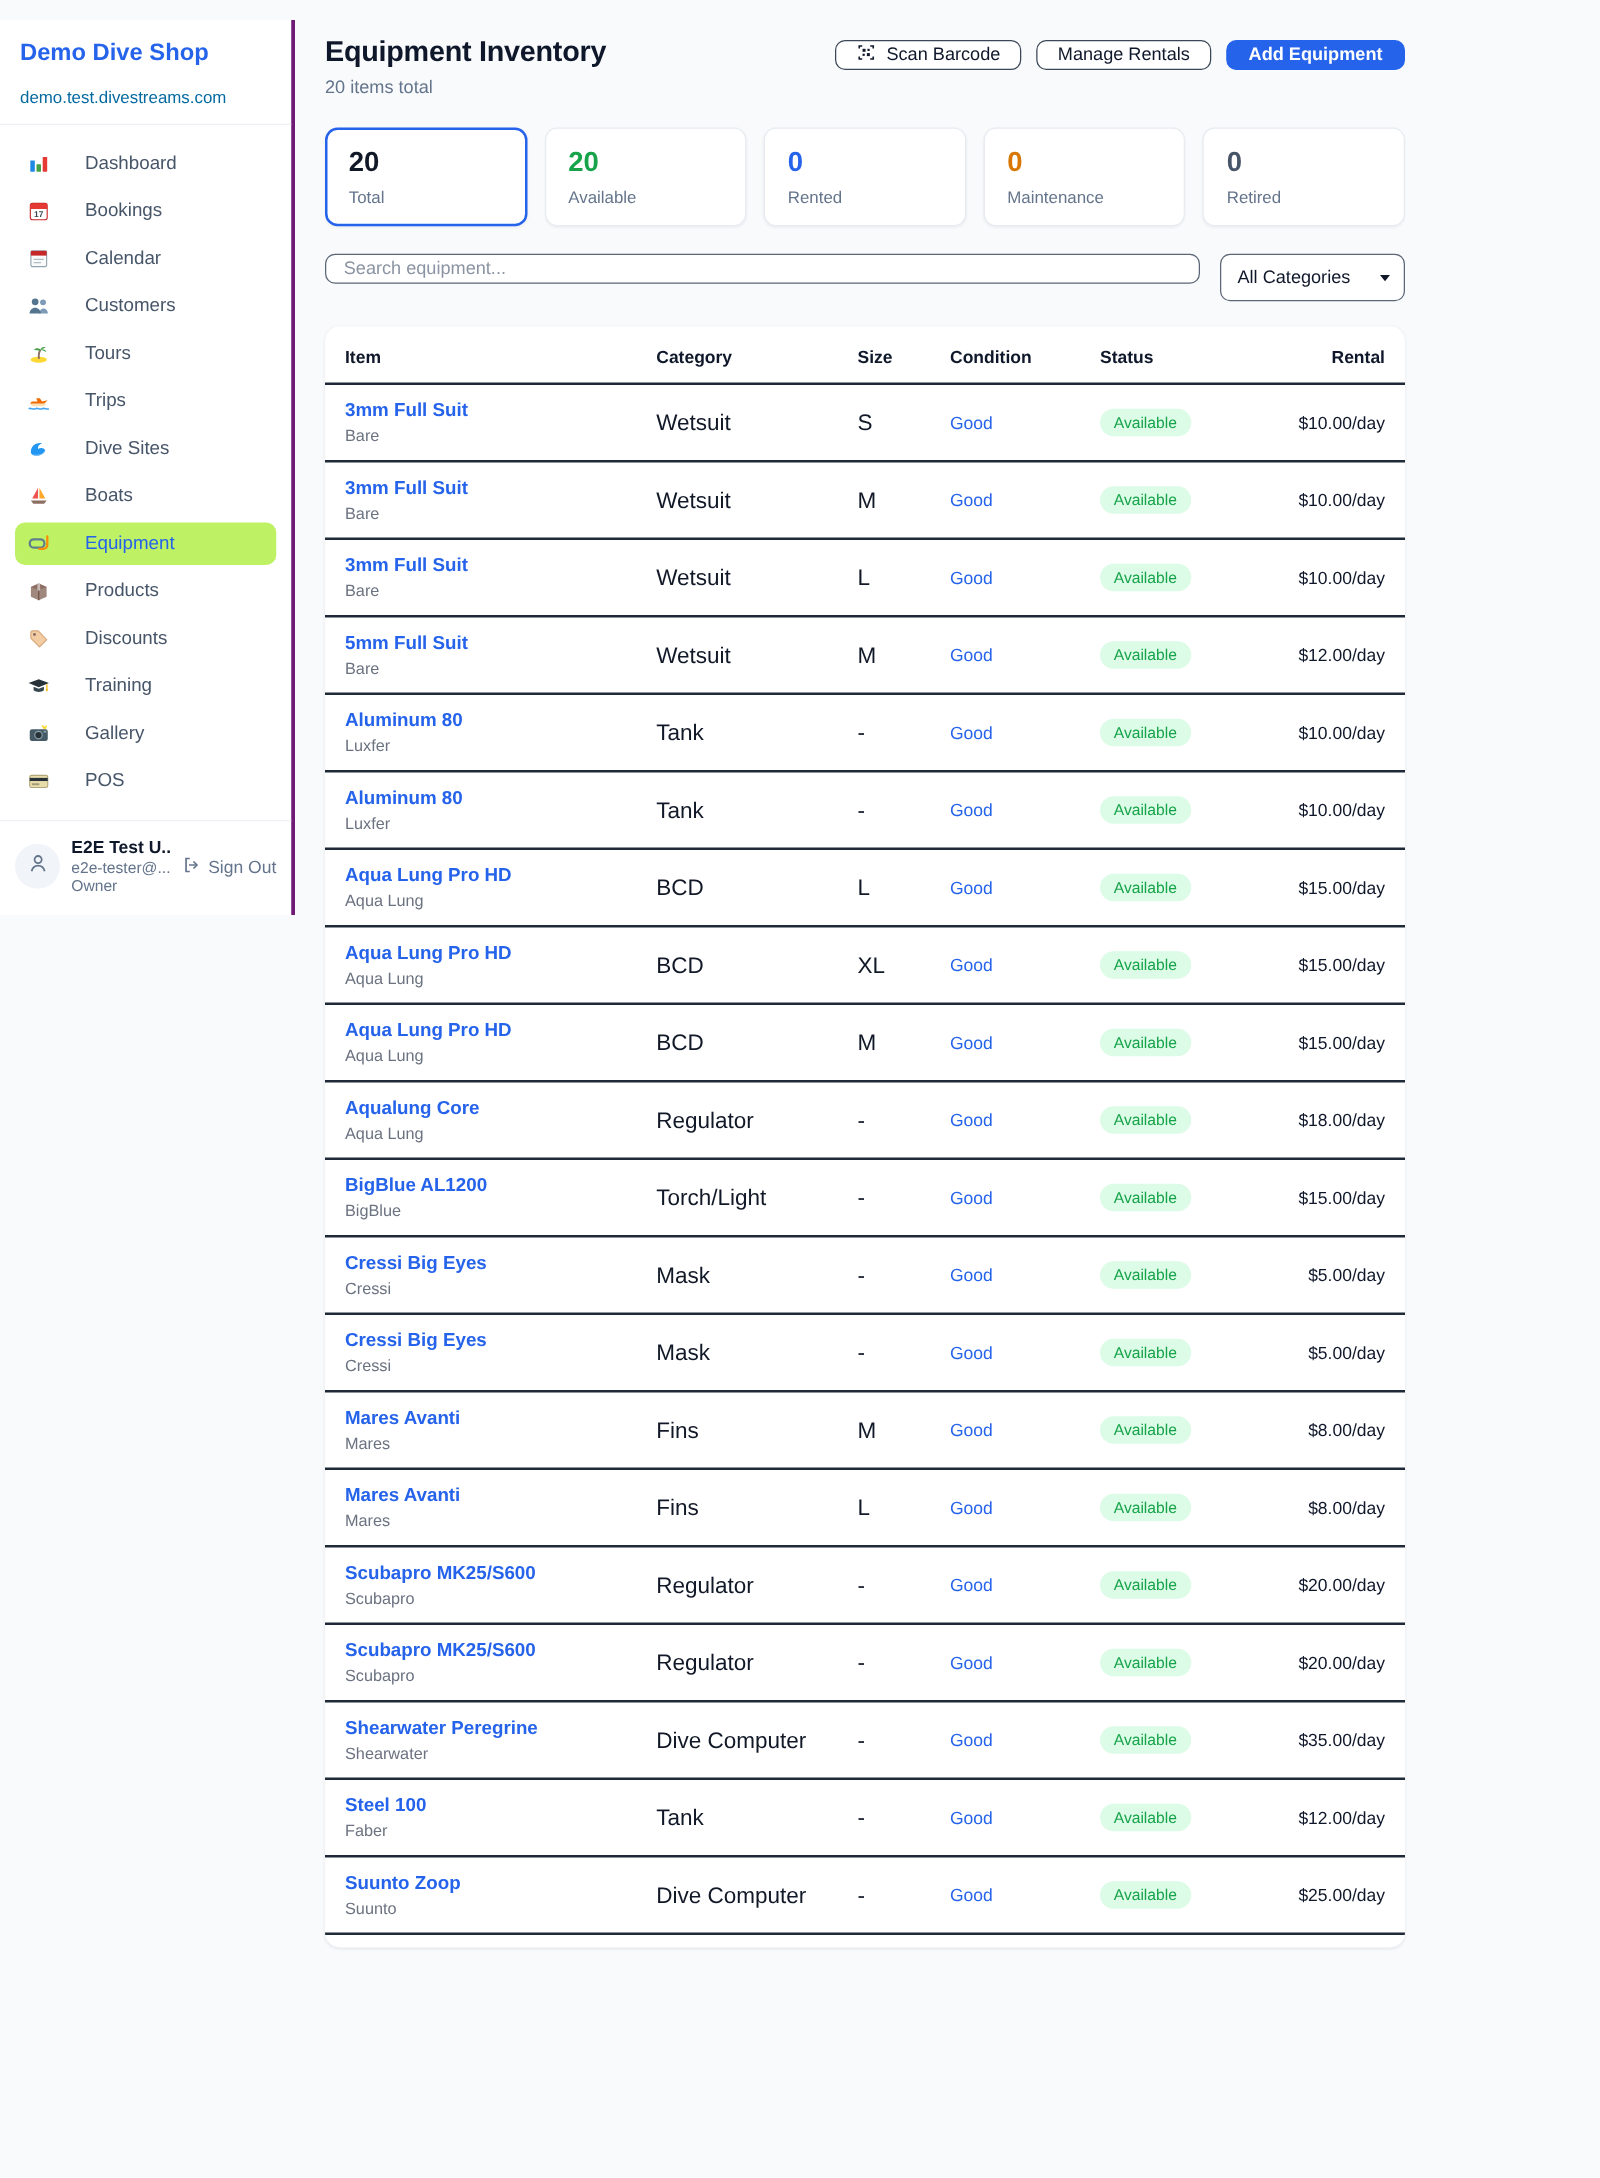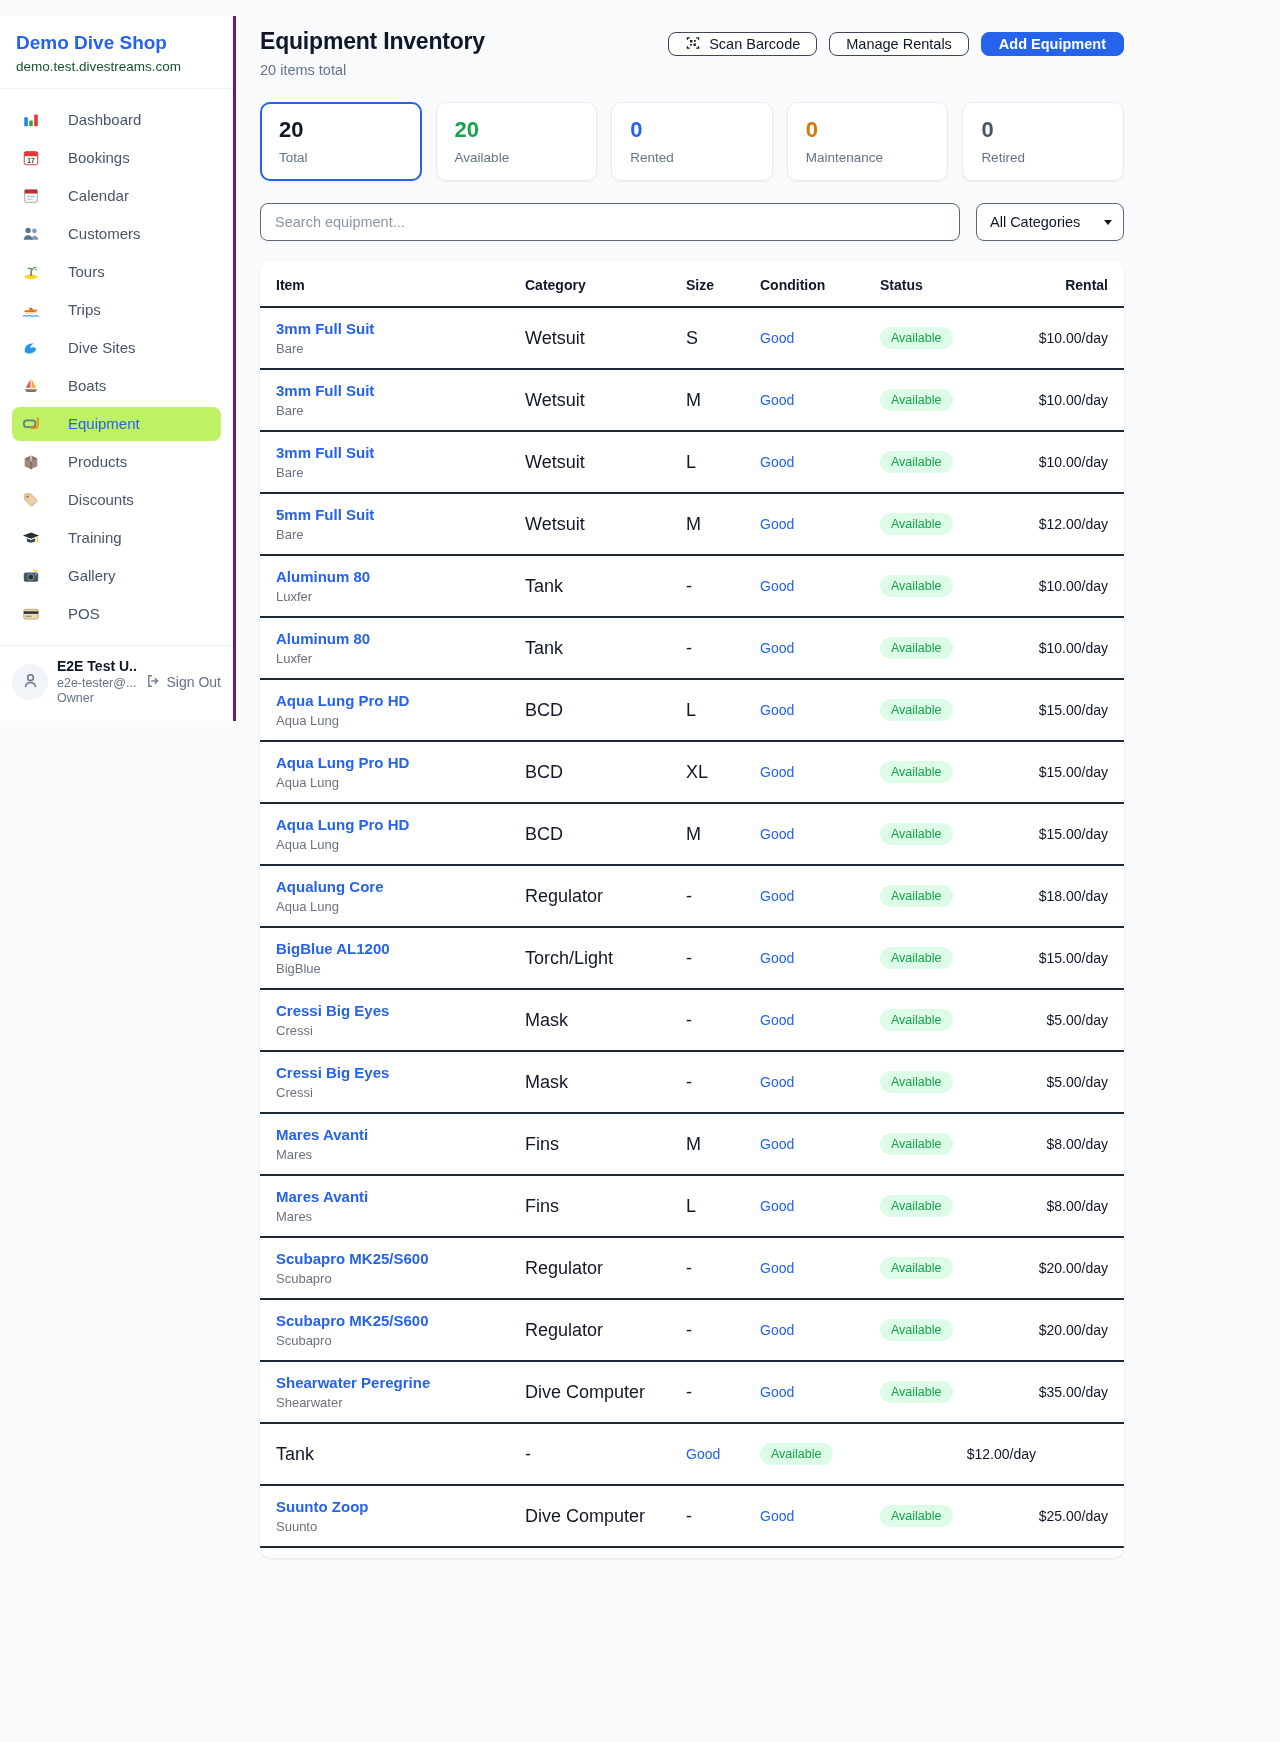--- a/index.html
+++ b/index.html
@@ -11,21 +11,21 @@
     color:#0f172a;
     position:relative;
   }
   
   .sidebar {
     position:absolute; left:0; top:16px; width:236px;
     background:#fff; border-right:3px solid #701a75;
   }
   .brand-block { padding:16px 16px 14px; }
   .brand { font-size:19px; font-weight:bold; color:#2563eb; }
-  .domain { font-size:13.5px; color:#14532d; margin-top:5px; }
+  .domain { font-size:13.5px; color:#0369a1; margin-top:16px; }
   .nav { border-top:1px solid #edf0f4; padding:14px 12px 10px; }
   .nav-item {
     display:flex; gap:28px;
     padding:8px 10px; margin-bottom:4px;
     border-radius:8px; font-size:15px; color:#475569; cursor:pointer;
   }
   .nav-item.active { background:#bef264; color:#2563eb; font-weight:500; }
   .nav-item .ic { width:18px; height:18px; display:inline-flex; }
   .nav-item .ic svg { width:18px; height:18px; }
   .user-sec {
@@ -64,21 +64,21 @@
   .stat {
     flex:1; background:#fff; border:1px solid #e8ecf1; border-radius:10px;
     padding:14px 18px 15px; box-shadow:0 1px 2px rgba(16,24,40,.05); cursor:pointer;
   }
   .stat.selected { border:2px solid #2563eb; padding:13px 17px 14px; }
   .stat-num { font-size:22px; font-weight:bold; }
   .stat-lbl { font-size:13.5px; color:#64748b; margin-top:7px; }
   
   .filters { display:flex; gap:16px; margin-bottom:20px; }
   .search {
-    flex:1; height:38px; border:1px solid #5b6676; border-radius:8px;
+    flex:1; height:24px; border:1px solid #5b6676; border-radius:8px;
     padding:0 14px; font-size:14.5px; font-family:inherit; color:#0f172a; background:#fff; outline:none;
   }
   .search::placeholder { color:#8b94a3; }
   .select {
     width:148px; height:38px; border:1px solid #5b6676; border-radius:8px; background:#fff;
     display:flex; align-items:center; justify-content:space-between;
     padding:0 11px 0 13px; font-size:14.5px; cursor:pointer;
   }
   .caret {
     width:0; height:0; border-left:4.5px solid transparent; border-right:4.5px solid transparent;
@@ -582,20 +582,24 @@
       <div class="item-brand">Shearwater</div>
     </div>
     <div class="cell">Dive Computer</div>
     <div class="cell">-</div>
     <div class="cond">Good</div>
     <div><span class="badge">Available</span></div>
     <div class="rental">$35.00/day</div>
   </div>
 
   <div class="trow">
+    <div>
+      <div class="item-name">Steel 100</div>
+      <div class="item-brand">Faber</div>
+    </div>
     <div class="cell">Tank</div>
     <div class="cell">-</div>
     <div class="cond">Good</div>
     <div><span class="badge">Available</span></div>
     <div class="rental">$12.00/day</div>
   </div>
 
   <div class="trow">
     <div>
       <div class="item-name">Suunto Zoop</div>

